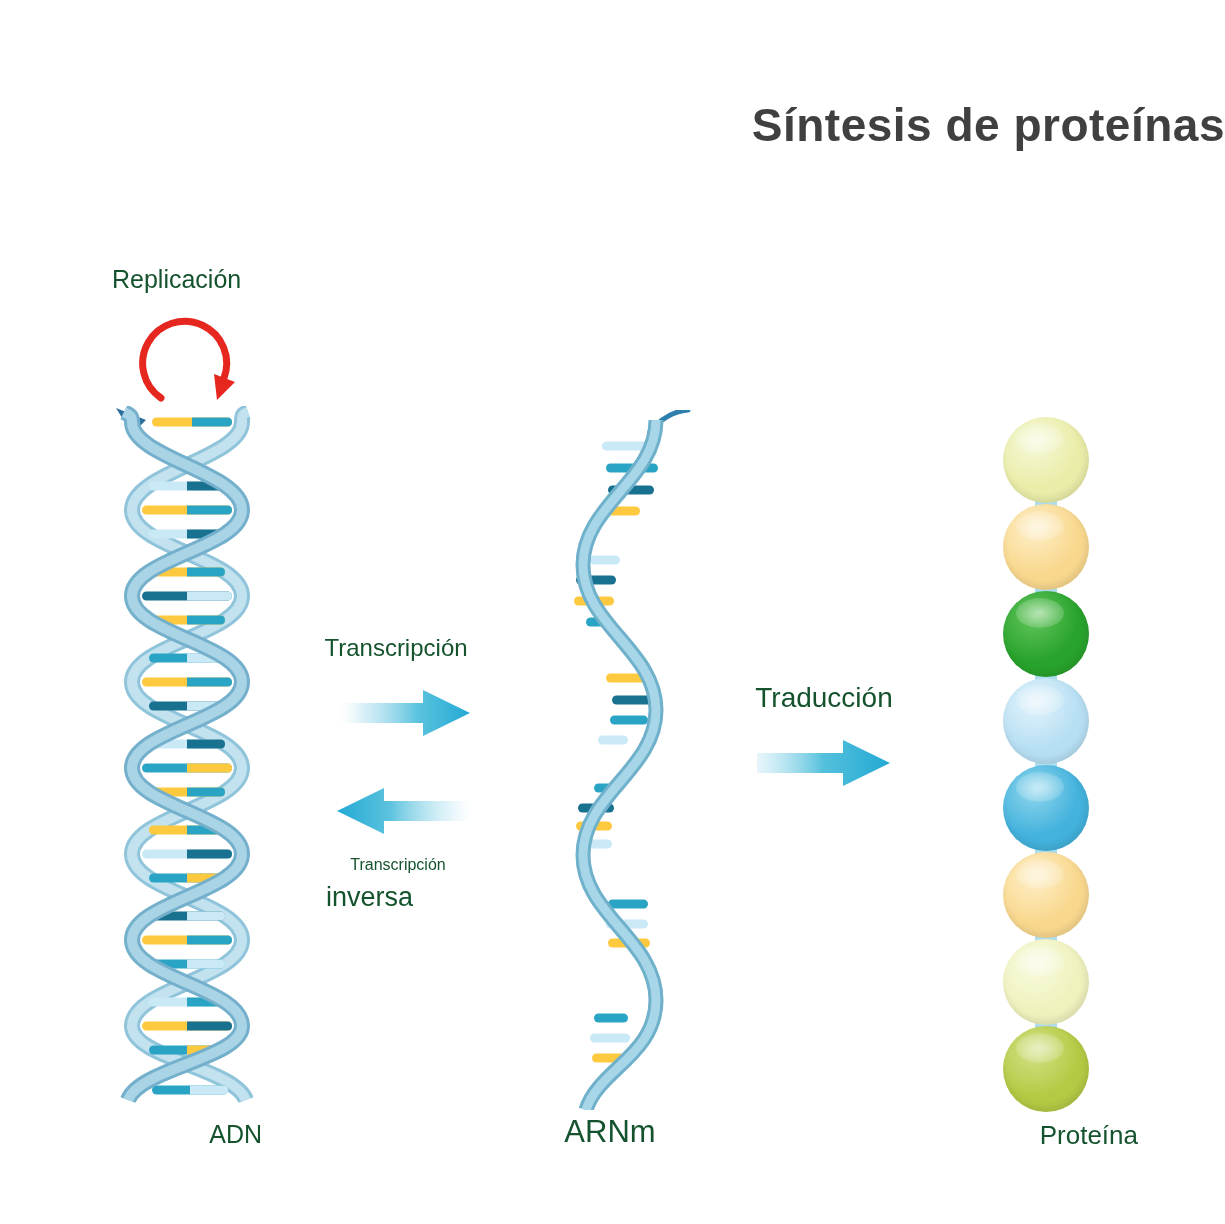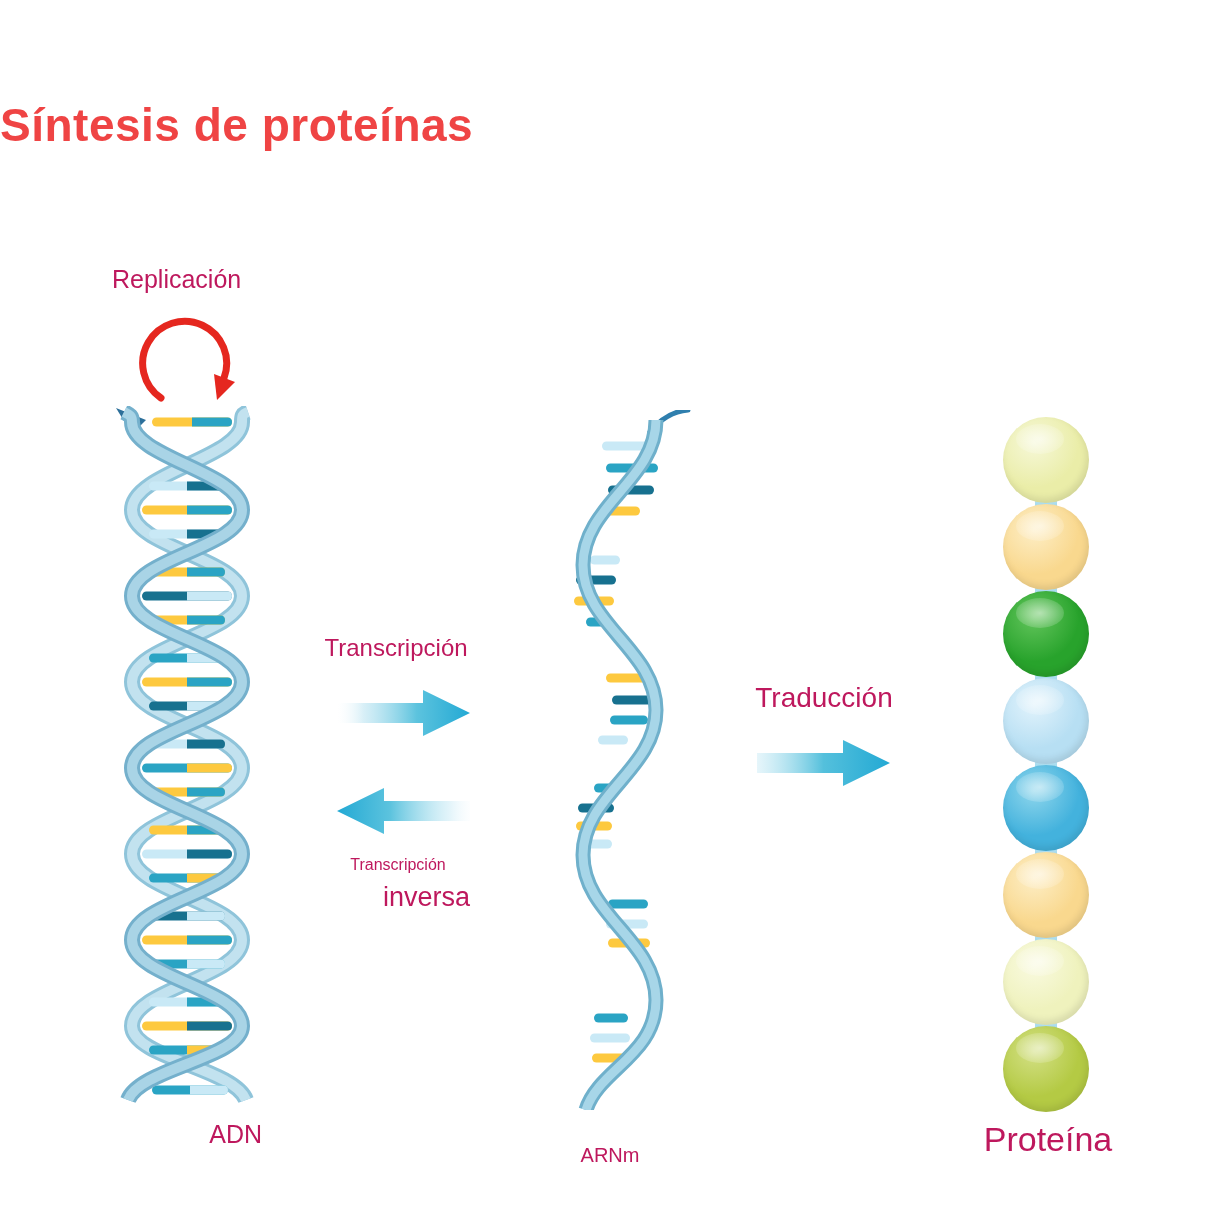--- a/index.html
+++ b/index.html
@@ -2,32 +2,32 @@
 <html><head>
 <meta charset="utf-8">
 <style>
   html,body{margin:0;padding:0;background:#ffffff;}
   .stage{
     position:relative;width:1225px;height:1224px;background:#ffffff;overflow:hidden;
     font-family:"Liberation Sans", sans-serif;color:#1e1e1e;
   }
   .abs{position:absolute;}
   .page-title{
-    left:0;top:98px;width:100%;text-align:left;
-    font-size:46px;font-weight:600;letter-spacing:0.5px;color:#ef4444;
+    left:0;top:98px;width:100%;text-align:right;
+    font-size:46px;font-weight:600;letter-spacing:0.5px;color:#404040;
   }
-  .lbl{color:#be185d;}
+  .lbl{color:#14532d;}
   .lbl-replication{left:112px;top:265px;width:150px;text-align:left;font-size:25px;}
   .lbl-transcription{left:316px;top:634px;width:160px;text-align:center;font-size:24px;}
   .lbl-translation{left:744px;top:682px;width:160px;text-align:center;font-size:28px;}
   .lbl-rev1{left:326px;top:856px;width:144px;text-align:center;font-size:16px;font-weight:500;}
-  .lbl-rev2{left:326px;top:882px;width:144px;text-align:right;font-size:27px;}
+  .lbl-rev2{left:326px;top:882px;width:144px;text-align:left;font-size:27px;}
   .lbl-adn{left:112px;top:1120px;width:150px;text-align:right;font-size:25px;font-weight:500;}
-  .lbl-arnm{left:525px;top:1114px;width:170px;text-align:center;font-size:20px;font-weight:500;margin-top:30px;}
-  .lbl-protein{left:958px;top:1120px;width:180px;text-align:center;font-size:34px;font-weight:500;}
+  .lbl-arnm{left:525px;top:1114px;width:170px;text-align:center;font-size:31px;font-weight:500;}
+  .lbl-protein{left:958px;top:1120px;width:180px;text-align:right;font-size:26px;font-weight:500;}
   .bead{position:absolute;left:0;width:86px;height:86px;border-radius:50%;z-index:2;
         box-shadow:inset -2px -4px 7px rgba(0,0,0,0.10);}
   .bead-gloss{position:absolute;left:13px;top:7px;width:48px;height:30px;border-radius:50%;
         background:radial-gradient(ellipse at center, rgba(255,255,255,0.55), rgba(255,255,255,0));}
   .bead-link{position:absolute;left:32px;width:22px;height:26px;border-radius:6px;z-index:1;
         background:linear-gradient(180deg,#c5e6f3,#8ed2ea);}
 </style>
 </head>
 <body>
 

